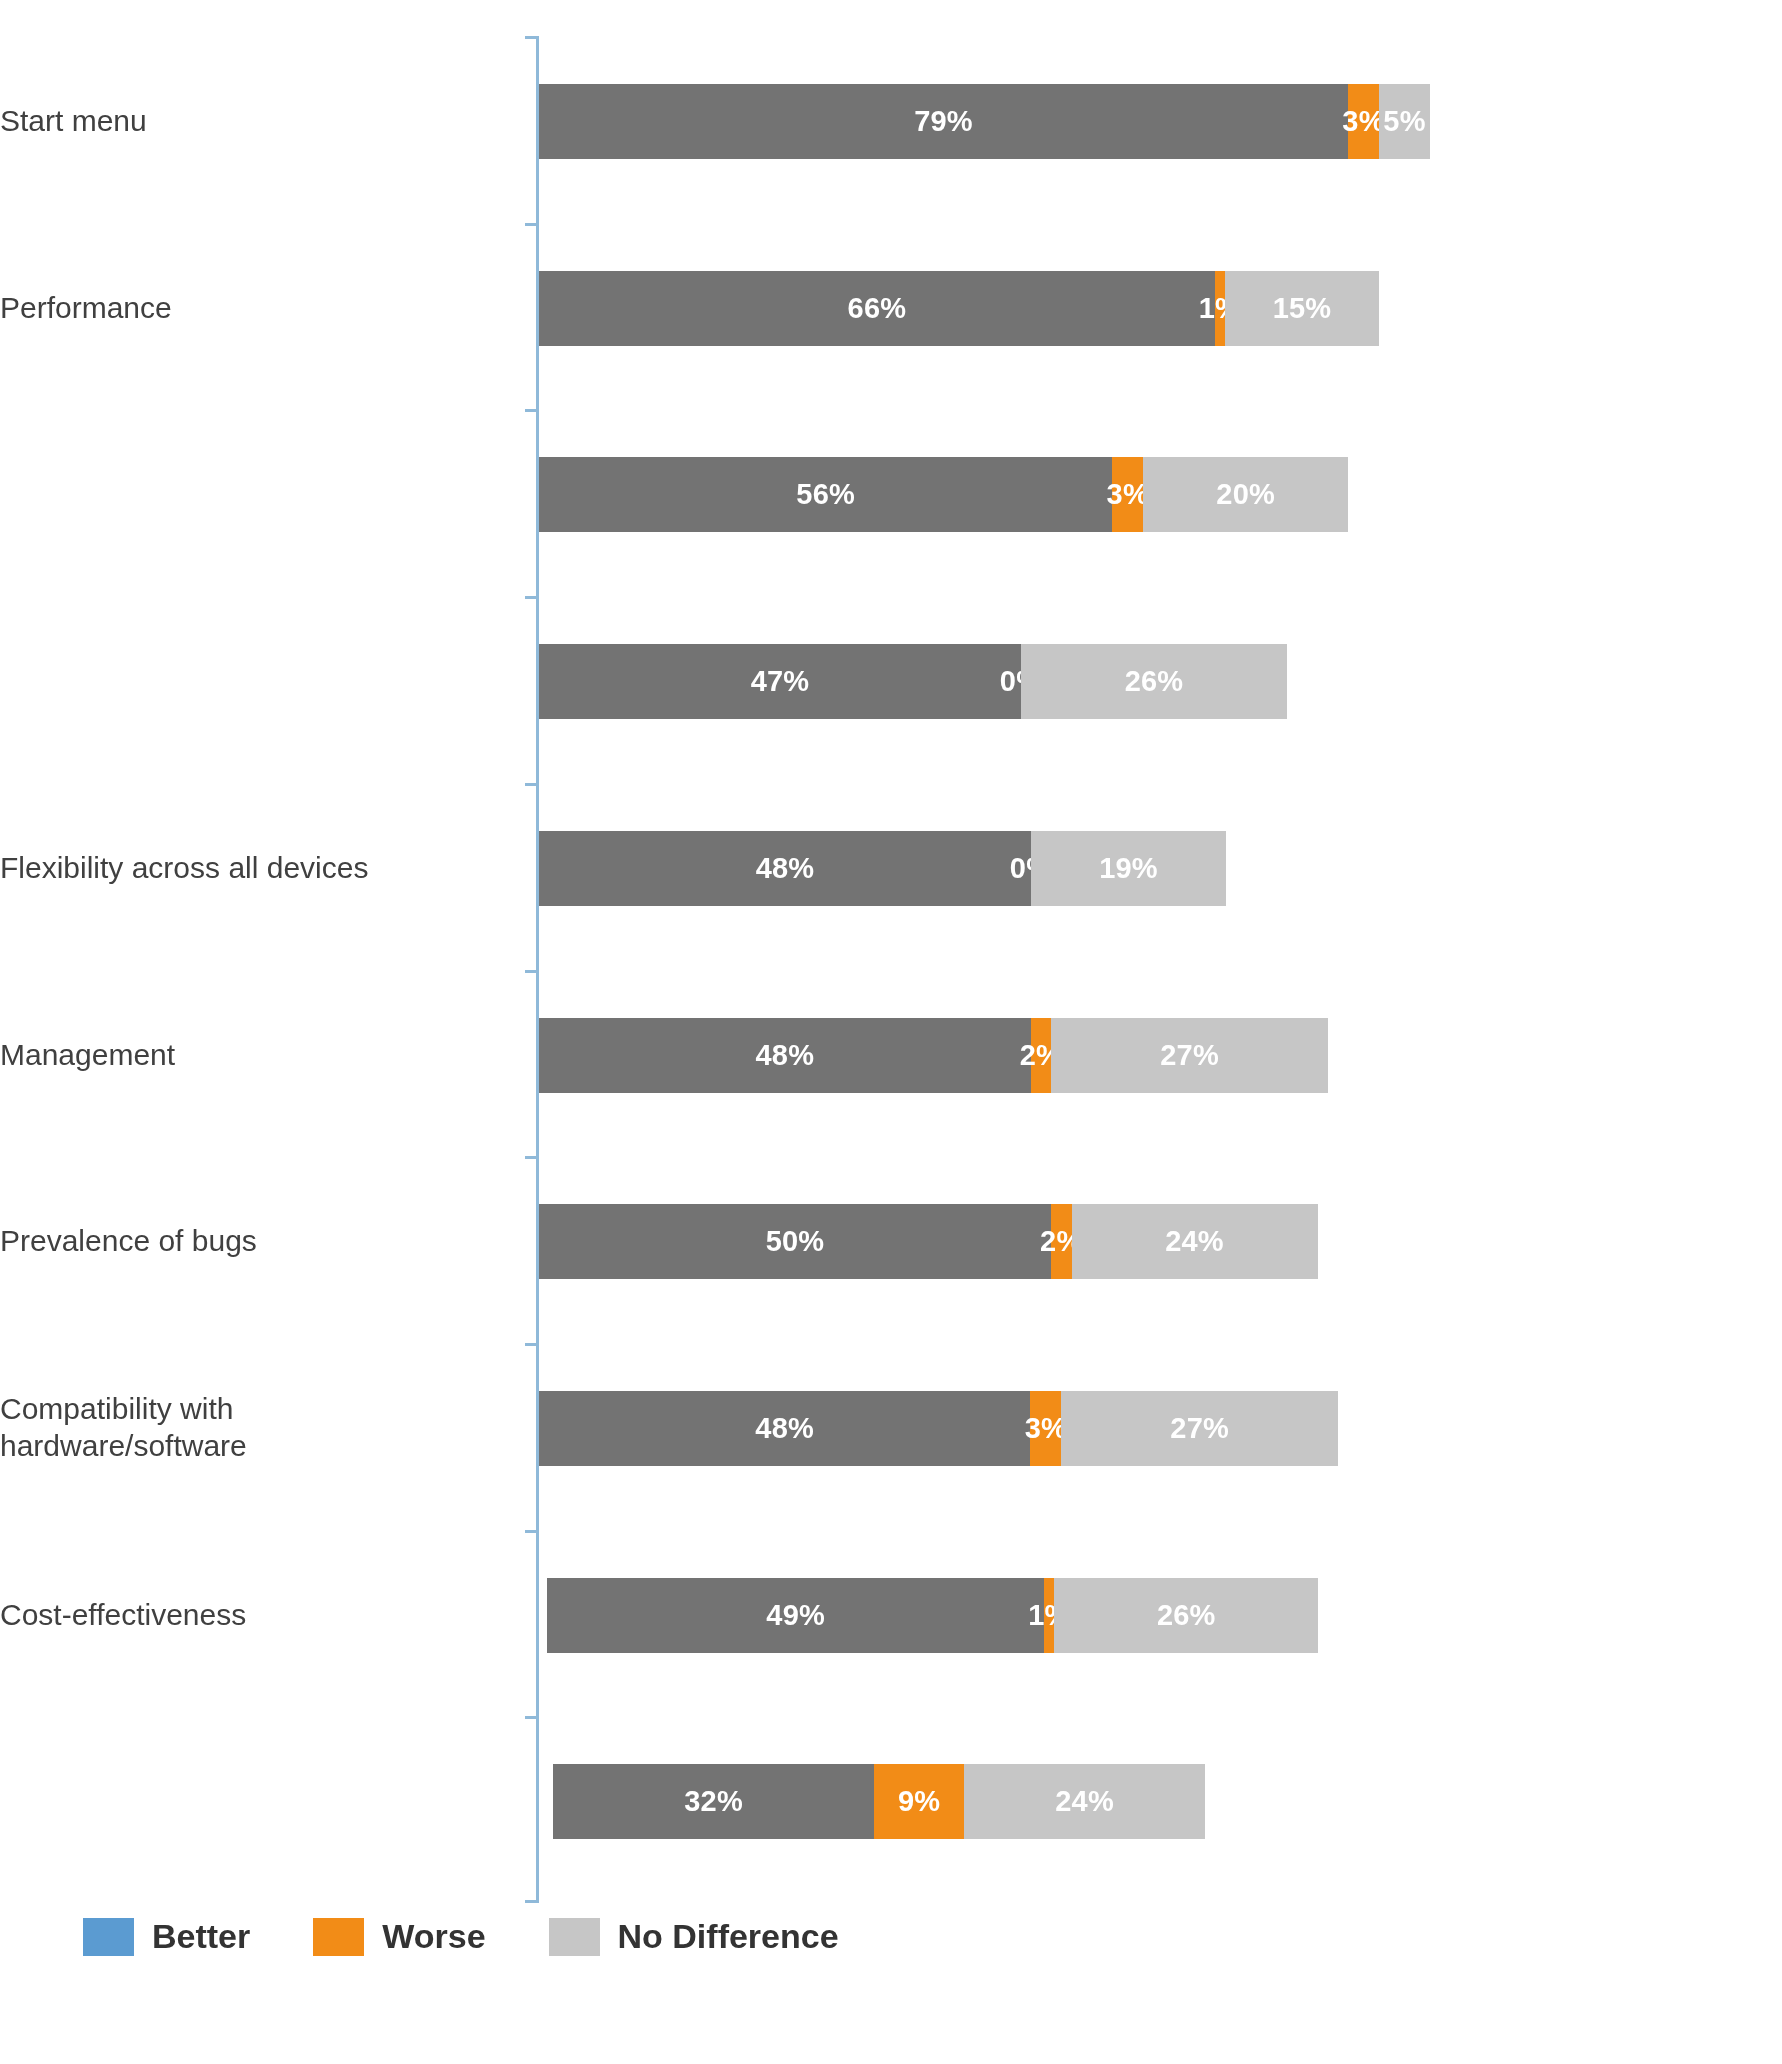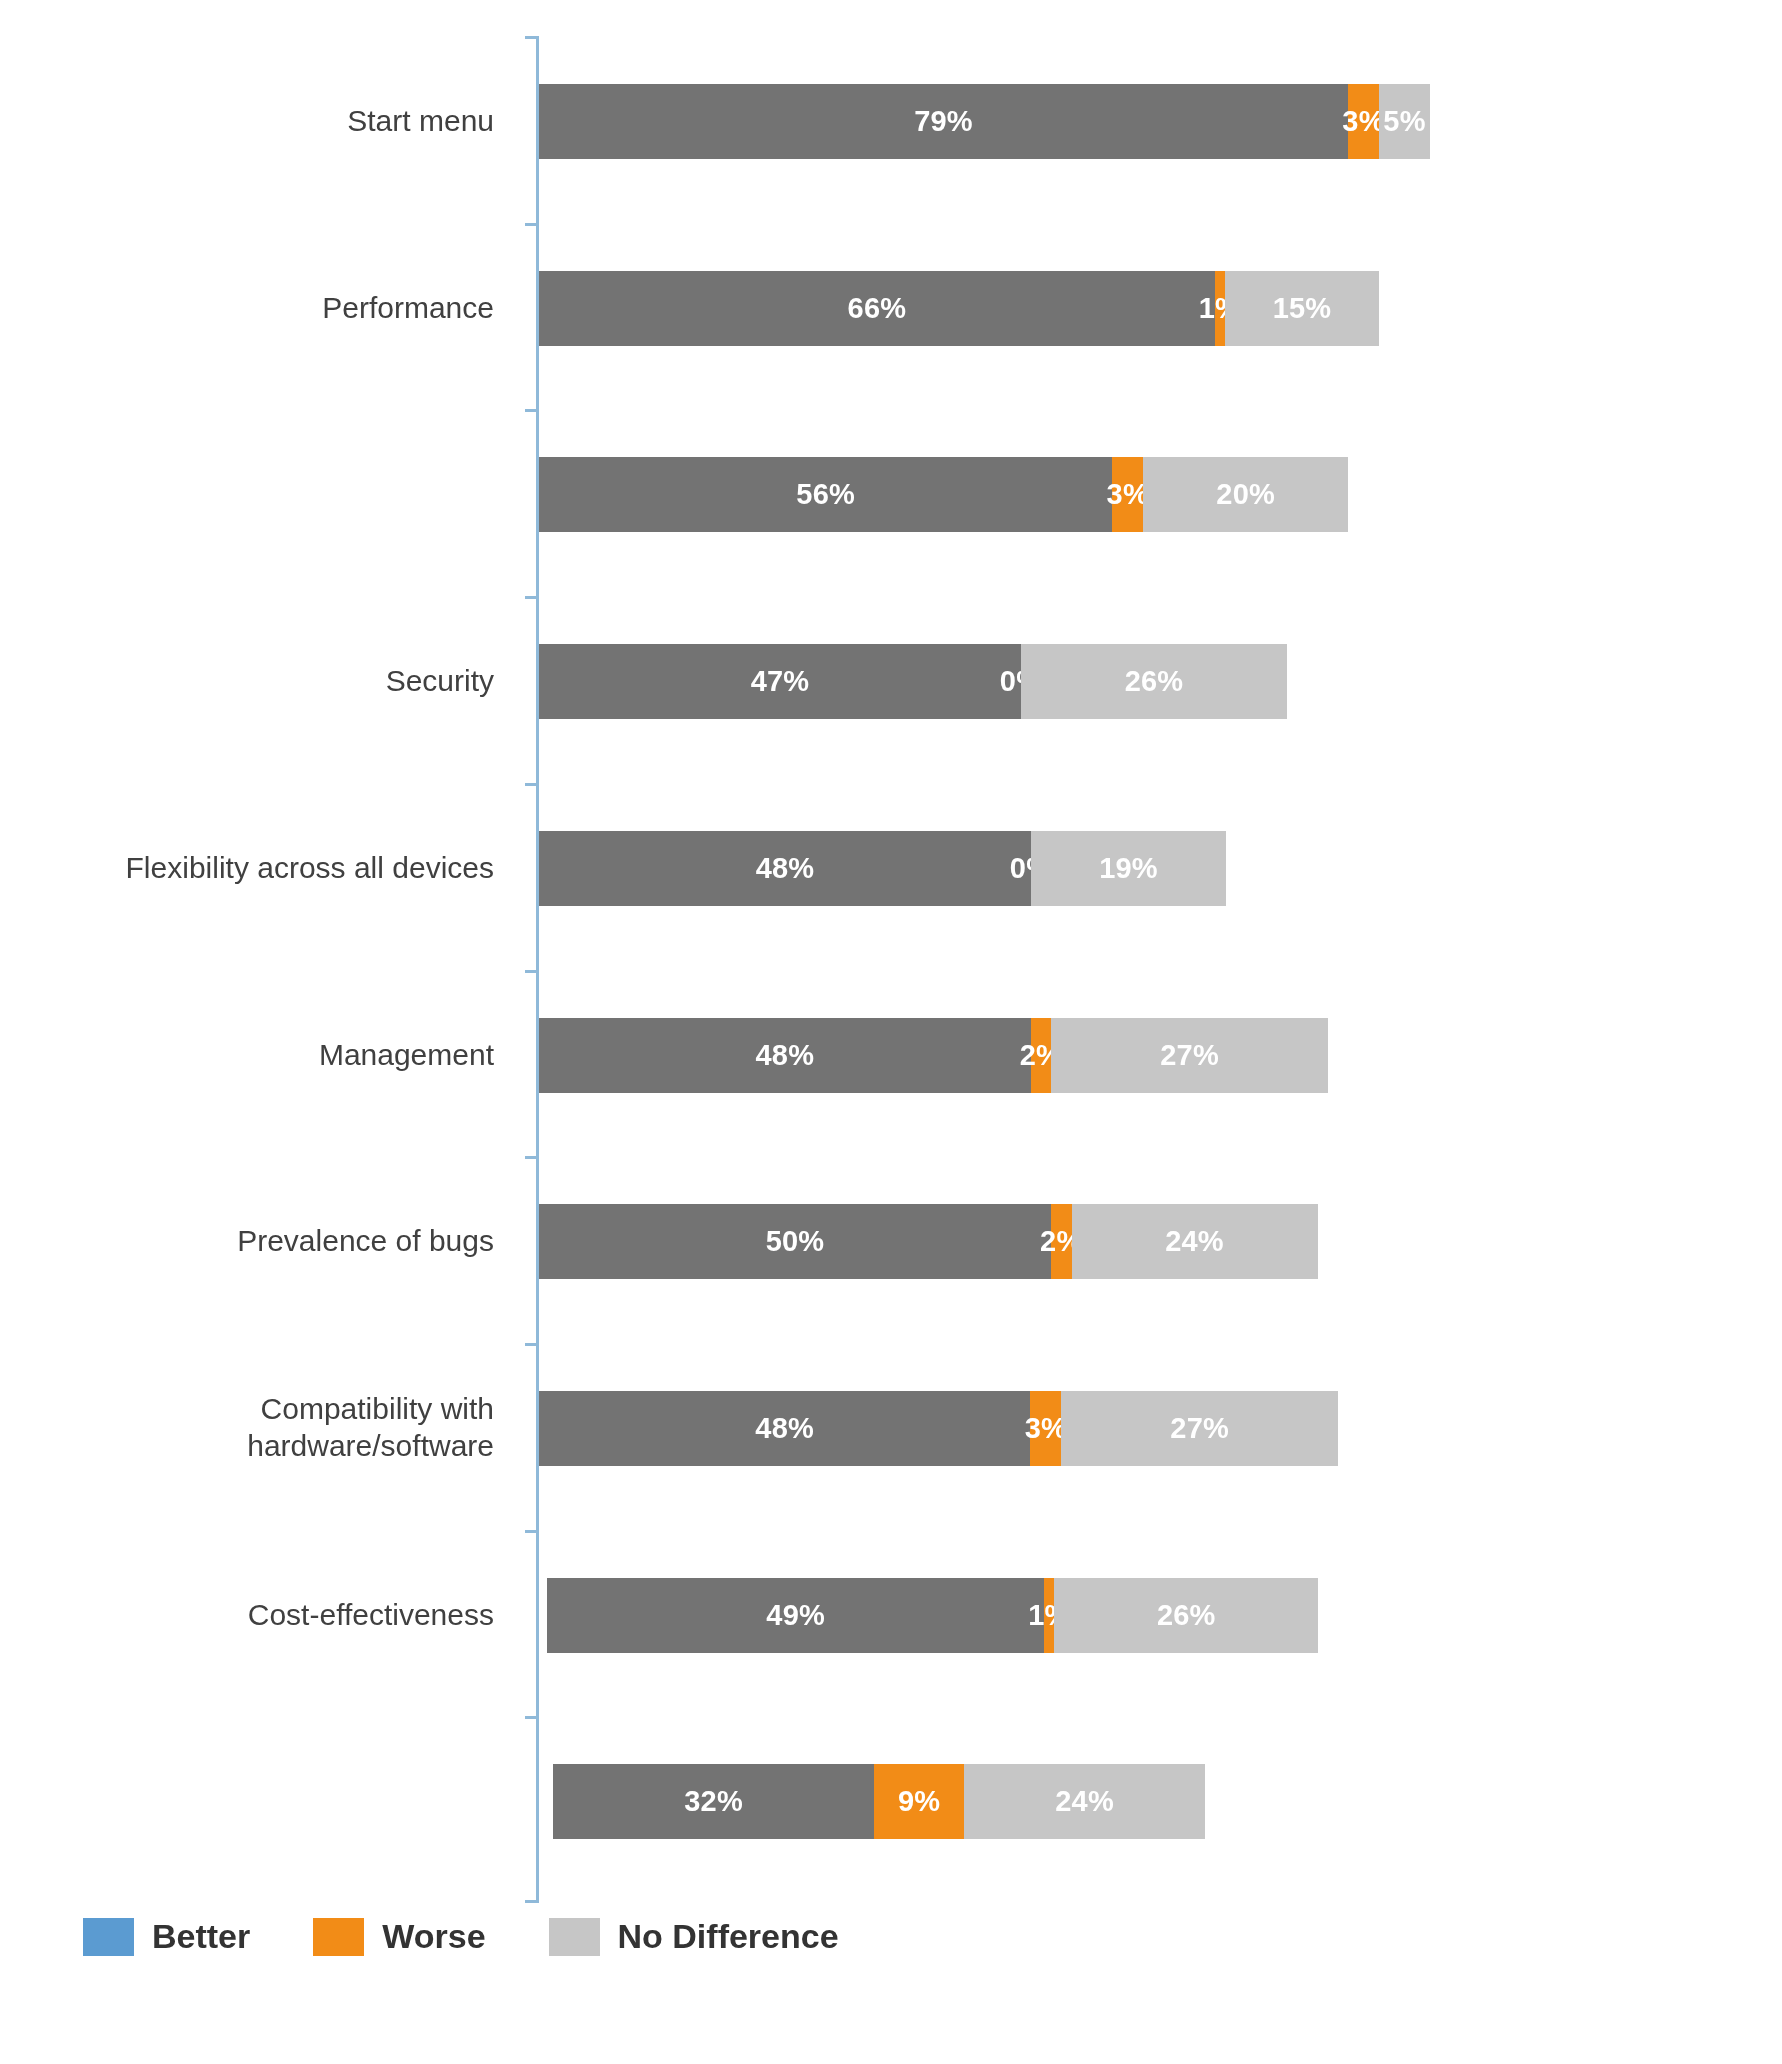--- a/index.html
+++ b/index.html
@@ -55,21 +55,21 @@
     left: 0;
     width: 1782px;
     height: 170px;
     display: flex;
     align-items: center;
   }
 
   .row-label {
     width: 515px;
     padding-right: 21px;
-    text-align: right;
+    text-align: left;
     font-size: 30px;
     line-height: 1.22;
     color: #404040;
     white-space: pre-line;
     box-sizing: border-box;
   }
 
   .tick {
     position: absolute;
     left: 525px;
@@ -180,21 +180,20 @@
             </div>
             <div class="seg worse" style="width: 31px;">
               <span class="seg-label" style="position: absolute; left: 50%; transform: translateX(-50%);">3%</span>
             </div>
             <div class="seg nodiff" style="width: 205px;">
               <span class="seg-label">20%</span>
             </div>
           </div>
         </div>
         <div class="row" style="top: 560px;">
-          <div class="row-label">Security</div>
           <div class="tick" style="top: 0px;"></div>
           <div class="bar-wrap" style="width: 748px;">
             <div class="seg better" style="width: 482px;">
               <span class="seg-label">47%</span>
             </div>
             <div class="seg worse" style="width: 0px;">
               <span class="seg-label" style="position: absolute; left: 50%; transform: translateX(-50%);">0%</span>
             </div>
             <div class="seg nodiff" style="width: 266px;">
               <span class="seg-label">26%</span>

